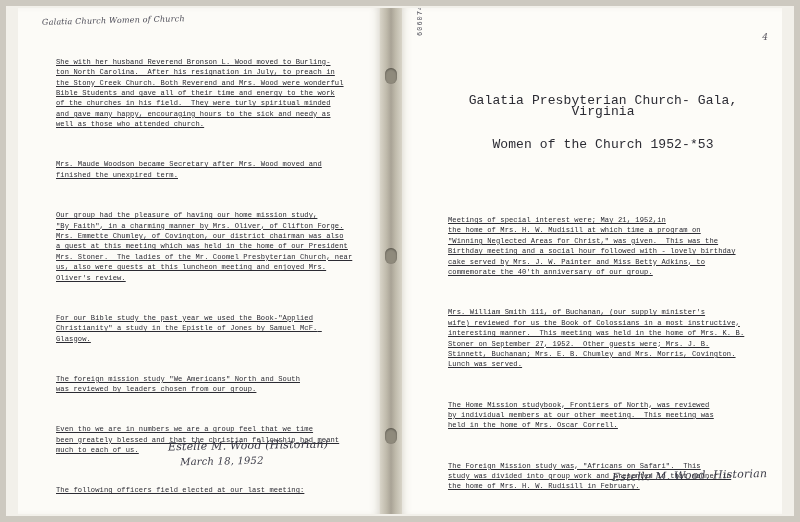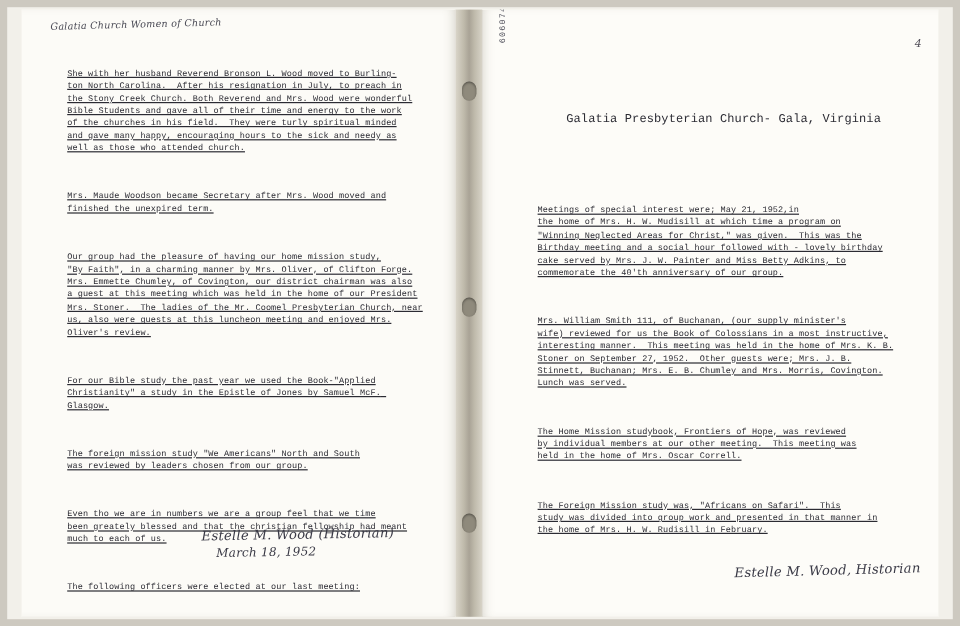--- a/index.html
+++ b/index.html
@@ -94,21 +94,21 @@
     width: 310px;
   }
   .para {
     margin: 0 0 9px 0;
     text-decoration: underline;
   }
   .para.tight { margin-bottom: 2px; }
 
   .heading {
     font-family: "Liberation Mono", monospace;
-    font-size: 10px;
+    font-size: 13px;
     line-height: 11px;
     color: #2b2b33;
     text-align: center;
     margin-bottom: 12px;
   }
   .heading .ln { display: block; }
 
   
   .hand {
     font-family: "DejaVu Serif", serif;
@@ -207,21 +207,21 @@
 Mrs. Stoner.  The ladies of the Mr. Coomel Presbyterian Church, near
 us, also were guests at this luncheon meeting and enjoyed Mrs.
 Oliver's review.</p>
       <p class="para">For our Bible study the past year we used the Book-"Applied
 Christianity" a study in the Epistle of Jones by Samuel McF. Glasgow.</p>
       <p class="para">The foreign mission study "We Americans" North and South
 was reviewed by leaders chosen from our group.</p>
       <p class="para">Even tho we are in numbers we are a group feel that we time
 been greately blessed and that the christian fellowship had meant
 much to each of us.</p>
-      <p class="para tight">The following officers were elected at our last meeting:</p>
+      <p class="para tight">The following officers field elected at our last meeting:</p>
       
       
       
       
       
     </div>
 
     <div class="hand sig-left">
       <span>Estelle M. Wood (Historian)</span>
       <span class="date">March 18, 1952</span>
@@ -235,35 +235,36 @@
   </div>
 
   <div class="page page-right">
 
     <div class="stamp">606074</div>
     <div class="folio">4</div>
 
     <div class="typed typed-body">
       <div class="heading">
         <span class="ln">Galatia Presbyterian Church- Gala, Virginia</span>
+        <span class="ln">Women of the Church 1952-*53</span>
       </div>
 
       <p class="para">Meetings of special interest were; May 21, 1952,in
 the home of Mrs. H. W. Mudisill at which time a program on
 "Winning Neglected Areas for Christ," was given.  This was the
 Birthday meeting and a social hour followed with - lovely birthday
 cake served by Mrs. J. W. Painter and Miss Betty Adkins, to
 commemorate the 40'th anniversary of our group.</p>
       <p class="para">Mrs. William Smith 111, of Buchanan, (our supply minister's
 wife) reviewed for us the Book of Colossians in a most instructive,
 interesting manner.  This meeting was held in the home of Mrs. K. B.
 Stoner on September 27, 1952.  Other guests were; Mrs. J. B.
 Stinnett, Buchanan; Mrs. E. B. Chumley and Mrs. Morris, Covington.
 Lunch was served.</p>
-      <p class="para">The Home Mission studybook, Frontiers of Hope, was reviewed
+      <p class="para">The Home Mission studybook, Frontiers of North, was reviewed
 by individual members at our other meeting.  This meeting was
 held in the home of Mrs. Oscar Correll.</p>
       <p class="para">The Foreign Mission study was, "Africans on Safari".  This
 study was divided into group work and presented in that manner in
 the home of Mrs. H. W. Rudisill in February.</p>
       
 
       
       
       

